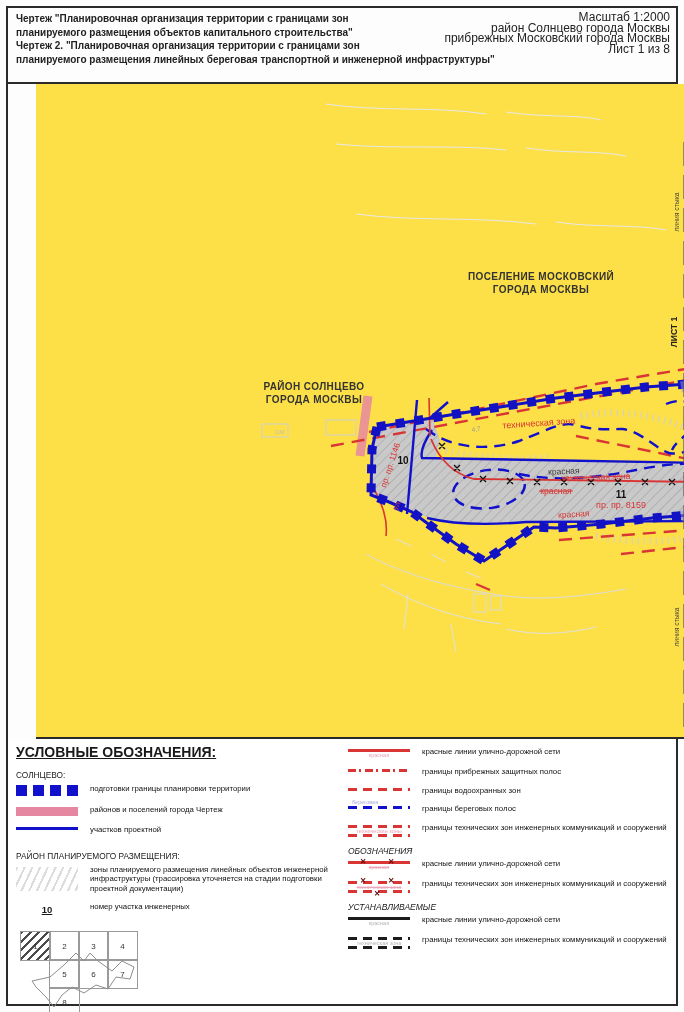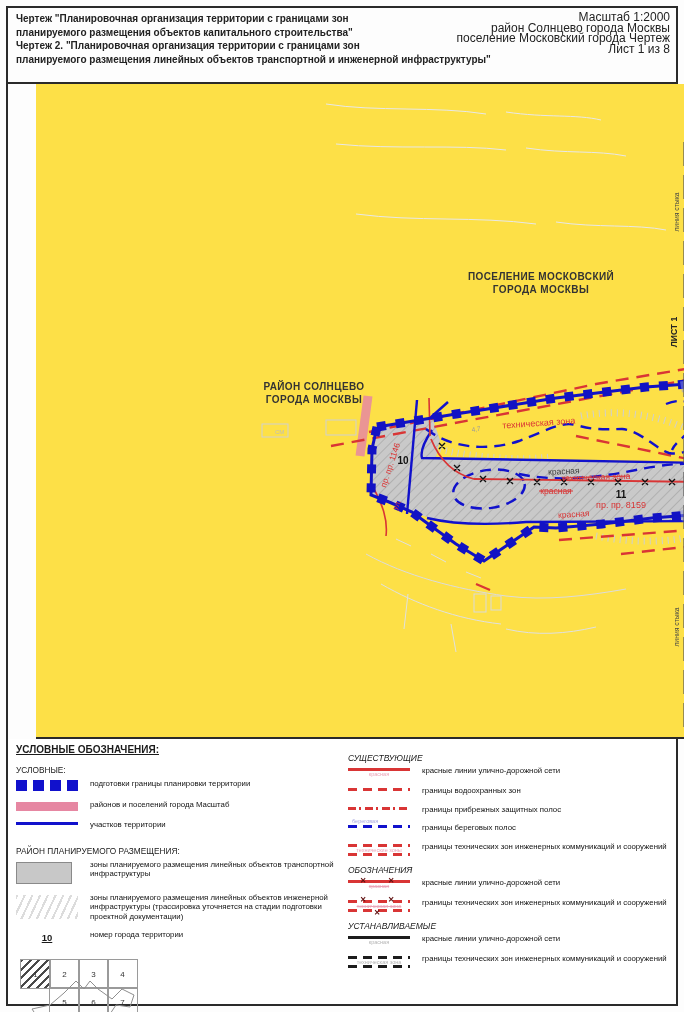--- a/index.html
+++ b/index.html
@@ -10,21 +10,21 @@
   .header{position:absolute;left:8px;top:8px;right:8px;height:74px;border-bottom:2px solid #2a2a2a;}
   .title-block{position:absolute;left:8px;top:4px;width:648px;font-size:10px;line-height:13.5px;font-weight:bold;color:#222;}
   .meta-block{position:absolute;right:6px;top:4px;text-align:right;font-size:12px;line-height:10.5px;color:#222;}
   
   .map-box{position:absolute;left:8px;top:84px;width:668px;height:653px;border-bottom:2px solid #2a2a2a;background:#fde047;margin-left:28px;}
   .map-box svg{position:absolute;left:0;top:0;}
   
   .legend{position:absolute;left:8px;top:739px;right:8px;bottom:8px;background:#fff;font-size:7.8px;}
   .leg-left{position:absolute;left:8px;top:5px;width:320px;}
   .leg-right{position:absolute;left:340px;top:8px;width:330px;}
-  .leg-title{font-size:10px;font-weight:bold;text-decoration:underline;margin-bottom:10px;}
+  .leg-title{font-size:14px;font-weight:bold;text-decoration:underline;margin-bottom:10px;}
   .leg-sub{font-size:8.3px;margin:5px 0 4px 0;}
   .leg-group-title{font-size:8.5px;font-style:italic;margin:6px 0 3px 0;}
   .lrow{display:flex;align-items:flex-start;margin:0 0 9px 0;}
   .sw{position:relative;width:62px;flex:none;margin-right:12px;margin-top:2px;}
   .llabel{font-size:7.8px;line-height:9.5px;color:#111;}
   .bar{display:block;height:3px;}
   .solid-red{background:#d93535;} .solid-blue{background:#1111cc;} .solid-black{background:#1c1c1c;}
   .dash-red{background:repeating-linear-gradient(90deg,#d93535 0 9px,rgba(0,0,0,0) 9px 15px);}
   .dash-blue{background:repeating-linear-gradient(90deg,#1111cc 0 9px,rgba(0,0,0,0) 9px 15px);}
   .dash-black{background:repeating-linear-gradient(90deg,#1c1c1c 0 9px,rgba(0,0,0,0) 9px 15px);}
@@ -51,26 +51,26 @@
 <body>
 
 <div class="page">
   <div class="frame"></div>
 
   <div class="header">
     <div class="title-block">
       <div>Чертеж "Планировочная организация территории с границами зон</div>
       <div>планируемого размещения объектов капитального строительства"</div>
       <div>Чертеж 2. "Планировочная организация территории с границами зон</div>
-      <div>планируемого размещения линейных объектов транспортной и инженерной инфраструктуры"</div>
+      <div>планируемого размещения линейных береговая транспортной и инженерной инфраструктуры"</div>
     </div>
     <div class="meta-block">
       <div>Масштаб 1:2000</div>
       <div>район Солнцево города Москвы</div>
-      <div>поселение Московский города Чертеж</div>
+      <div>прибрежных Московский города Москвы</div>
       <div>Лист 1 из 8</div>
     </div>
   </div>
 
   <div class="map-box">
     <svg width="668" height="653" viewBox="0 0 668 653">
       <defs>
         <pattern id="hatch" width="7" height="7" patternTransform="rotate(45)" patternUnits="userSpaceOnUse">
           <rect width="7" height="7" fill="#c9c9c9"></rect>
           <line x1="0" y1="0" x2="0" y2="7" stroke="#b0b0b0" stroke-width="2"></line>
@@ -171,96 +171,89 @@
         <text x="643" y="543" font-size="6.8" fill="#444" text-anchor="middle" transform="rotate(-90 643 543)">линия стыка</text>
         <text x="641" y="248" font-size="8.5" font-weight="bold" fill="#222" text-anchor="middle" transform="rotate(-90 641 248)">ЛИСТ 1</text>
         <text x="659" y="248" font-size="8.5" font-weight="bold" fill="#222" text-anchor="middle" transform="rotate(-90 659 248)">ЛИСТ 2</text>
       </g>
     </svg>
   </div>
 
   <div class="legend">
     <div class="leg-left">
       <div class="leg-title">УСЛОВНЫЕ ОБОЗНАЧЕНИЯ:</div>
-      <div class="leg-sub">УСЛОВНЫЕ:</div>
+      <div class="leg-sub">СОЛНЦЕВО:</div>
 
       <div class="lrow">
         <div class="sw sw-squares">
             <i></i>
             <i></i>
             <i></i>
             <i></i>
           </div>
         <div class="llabel">подготовки границы планировки территории</div>
       </div>
       <div class="lrow">
         <div class="sw sw-pink"></div>
-        <div class="llabel">районов и поселений города Масштаб</div>
+        <div class="llabel">районов и поселений города Чертеж</div>
       </div>
       <div class="lrow">
         <div class="sw">
             <span class="bar solid-blue"></span>
           </div>
-        <div class="llabel">участков территории</div>
+        <div class="llabel">участков проектной</div>
       </div>
 
       <div class="leg-sub" style="margin-top:16px;">РАЙОН ПЛАНИРУЕМОГО РАЗМЕЩЕНИЯ:</div>
       <div class="lrow">
         <div class="sw">
-            <div class="sw-graybox"></div>
-          </div>
-        <div class="llabel">зоны планируемого размещения линейных объектов транспортной инфраструктуры</div>
-      </div>
-      <div class="lrow">
-        <div class="sw">
             <div class="sw-hatchbox"></div>
           </div>
         <div class="llabel">зоны планируемого размещения линейных объектов инженерной инфраструктуры (трассировка уточняется на стадии подготовки проектной документации)</div>
       </div>
       <div class="lrow">
         <div class="sw sw-num">10</div>
-        <div class="llabel">номер города территории</div>
+        <div class="llabel">номер участка инженерных</div>
       </div>
 
       <div class="sheet-grid">
         <span class="cell hatched" style="left:0;top:0;">1</span>
         <span class="cell" style="left:29px;top:0;">2</span>
         <span class="cell" style="left:58px;top:0;">3</span>
         <span class="cell" style="left:87px;top:0;">4</span>
         <span class="cell" style="left:29px;top:28px;">5</span>
         <span class="cell" style="left:58px;top:28px;">6</span>
         <span class="cell" style="left:87px;top:28px;">7</span>
         <span class="cell" style="left:29px;top:56px;">8</span>
         <svg width="122" height="90" viewBox="0 0 122 90">
           <polyline points="12,50 30,46 44,34 56,22 64,30 70,22 78,30 92,40 102,30 114,36 110,48 96,46 88,58 76,54 64,62 52,56 42,64 34,76 26,66 16,56 12,50" fill="none" stroke="#8e8e8e" stroke-width="1"></polyline>
         </svg>
       </div>
     </div>
 
     <div class="leg-right">
-      <div class="leg-group-title">СУЩЕСТВУЮЩИЕ</div>
 
       <div class="lrow">
         <div class="sw">
           <span class="bar solid-red"></span>
           <span class="note note-pink">красная</span>
         </div>
         <div class="llabel">красные линии улично-дорожной сети</div>
       </div>
       <div class="lrow">
         <div class="sw">
+            <span class="bar dashdot-red"></span>
+          </div>
+        <div class="llabel">границы прибрежных защитных полос</div>
+      </div>
+      <div class="lrow">
+        <div class="sw">
             <span class="bar dash-red"></span>
           </div>
         <div class="llabel">границы водоохранных зон</div>
-      </div>
-      <div class="lrow">
-        <div class="sw">
-            <span class="bar dashdot-red"></span>
-          </div>
-        <div class="llabel">границы прибрежных защитных полос</div>
       </div>
       <div class="lrow">
         <div class="sw">
           <span class="note note-blue">береговая</span>
           <span class="bar dash-blue"></span>
         </div>
         <div class="llabel">границы береговых полос</div>
       </div>
       <div class="lrow">
         <div class="sw ddash">

